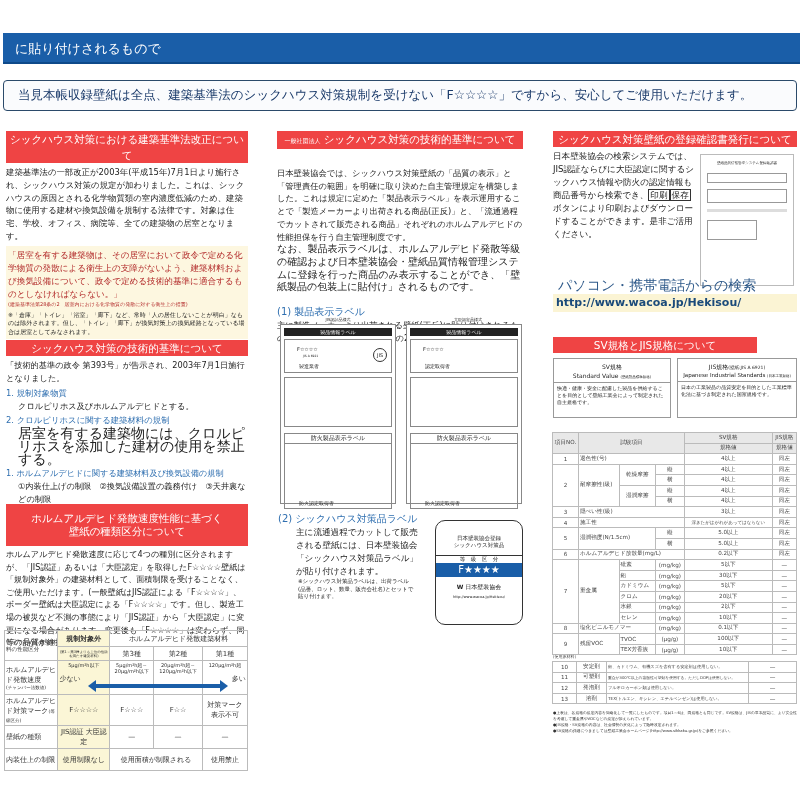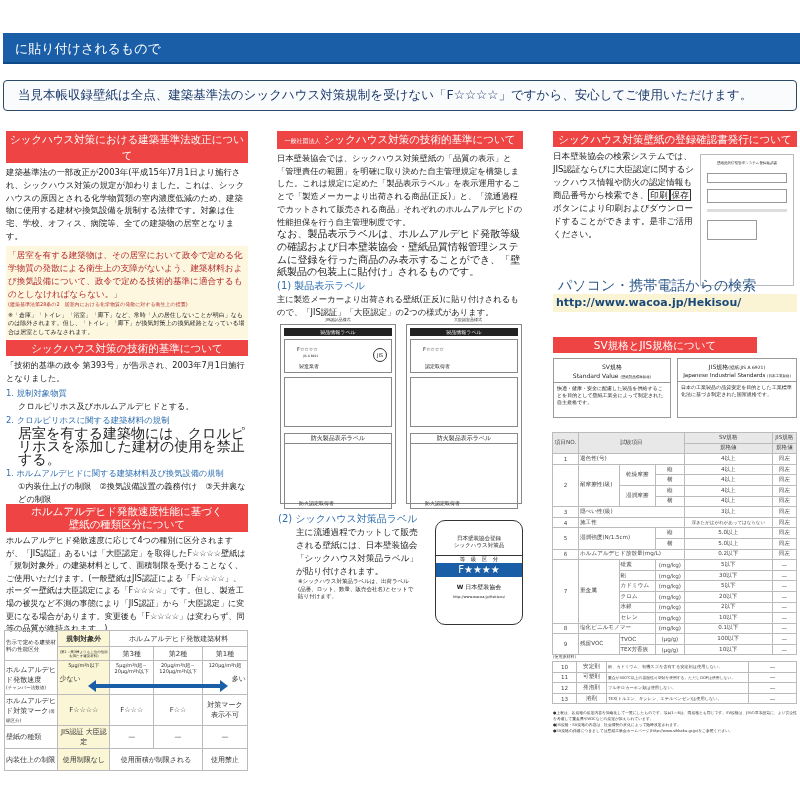--- a/index.html
+++ b/index.html
@@ -42,21 +42,21 @@
     <div class="p blue" style="font-size:8.4px">1. 規制対象物質</div>
     <div class="p" style="padding-left:12px;font-size:8.2px">クロルピリホス及びホルムアルデヒドとする。</div>
     <div class="p blue" style="font-size:8.4px;margin-top:1px">2. クロルピリホスに関する建築材料の規制</div>
     <div class="p" style="padding-left:12px;font-size:14px">居室を有する建築物には、クロルピリホスを添加した建材の使用を禁止する。</div>
     <div class="p blue" style="font-size:8.2px;margin-top:1px">1. ホルムアルデヒドに関する建築材料及び換気設備の規制</div>
     <div class="p" style="padding-left:12px;font-size:8.2px">①内装仕上げの制限　②換気設備設置の義務付け　③天井裏などの制限</div>
   </div>
 </div>
 
 <div class="abs" style="left:6px;top:504px;width:242px">
-  <div class="hdr" style="line-height:13px;padding:1px 0">
+  <div class="hdr" style="line-height:13px;padding:8px 0">
     <div>ホルムアルデヒド発散速度性能に基づく</div>
     <div>壁紙の種類区分について</div>
   </div>
   <div class="p" style="margin-top:2px;font-size:8.1px;line-height:12.6px">ホルムアルデヒド発散速度に応じて4つの種別に区分されますが、「JIS認証」あるいは「大臣認定」を取得したF☆☆☆☆壁紙は「規制対象外」の建築材料として、面積制限を受けることなく、ご使用いただけます。(一般壁紙はJIS認証による「F☆☆☆☆」、ボーダー壁紙は大臣認定による「F☆☆☆☆」です。但し、製造工場の被災など不測の事態により「JIS認証」から「大臣認定」に変更になる場合があります。変更後も「F☆☆☆☆」は変わらず、同等の品質が維持されます。)</div>
 </div>
 
 <table class="abs t1" style="left:4px;top:630px;width:244px">
   <tbody>
       <tr style="height:16px">
     <td rowspan="2" style="text-align:left;font-size:5.5px">告示で定める建築材料の性能区分</td>
@@ -106,23 +106,23 @@
     <td>使用禁止</td>
   </tr>
 </tbody>
   </table>
 <div class="abs" style="left:92px;top:684px;width:128px;height:4px;background:#1a5ea8"></div>
 <div class="abs" style="left:88px;top:680px;width:0;height:0;border-top:6px solid transparent;border-bottom:6px solid transparent;border-right:8px solid #1a5ea8"></div>
 <div class="abs" style="left:220px;top:680px;width:0;height:0;border-top:6px solid transparent;border-bottom:6px solid transparent;border-left:8px solid #1a5ea8"></div>
 
 <div class="abs" style="left:277px;top:131px;width:246px">
   <div class="hdr"><span style="font-size:6px">一般社団法人</span> <span>シックハウス対策の技術的基準について</span></div>
-  <div class="p" style="margin-top:3px;font-size:8.3px;line-height:12.7px">日本壁装協会では、シックハウス対策壁紙の「品質の表示」と「管理責任の範囲」を明確に取り決めた自主管理規定を構築しました。これは規定に定めた「製品表示ラベル」を表示運用することで「製造メーカーより出荷される商品(正反)」と、「流通過程でカットされて販売される商品」それぞれのホルムアルデヒドの性能担保を行う自主管理制度です。</div>
+  <div class="p" style="margin-top:18px;font-size:8.3px;line-height:12.7px">日本壁装協会では、シックハウス対策壁紙の「品質の表示」と「管理責任の範囲」を明確に取り決めた自主管理規定を構築しました。これは規定に定めた「製品表示ラベル」を表示運用することで「製造メーカーより出荷される商品(正反)」と、「流通過程でカットされて販売される商品」それぞれのホルムアルデヒドの性能担保を行う自主管理制度です。</div>
   <div class="p" style="font-size:10px;line-height:12.7px">なお、製品表示ラベルは、ホルムアルデヒド発散等級の確認および日本壁装協会・壁紙品質情報管理システムに登録を行った商品のみ表示することができ、「壁紙製品の包装上に貼付け」されるものです。</div>
-  <div class="blue" style="font-size:10px;margin-top:0">(1) 製品表示ラベル</div>
+  <div class="blue" style="font-size:10px;margin-top:11px">(1) 製品表示ラベル</div>
   <div class="p" style="font-size:8.3px;line-height:12.7px">主に製造メーカーより出荷される壁紙(正反)に貼り付けされるもので、「JIS認証」「大臣認定」の2つの様式があります。</div>
 </div>
 
 <div class="abs" style="left:282px;top:317px;width:112px;font-size:4px;text-align:center">JIS認証品様式</div>
 <div class="abs label-card" style="left:280px;top:324px;width:116px;height:180px">
   <div class="lc-head">製品情報ラベル</div>
   <div style="margin:0 3px;height:34px;border:1px solid #888;position:relative;font-size:5px">
     <div style="position:absolute;left:12px;top:6px">F☆☆☆☆</div>
     <div style="position:absolute;left:18px;top:14px;font-size:3px">JIS A 6921</div>
     <div style="position:absolute;left:14px;top:23px">製造業者</div>

